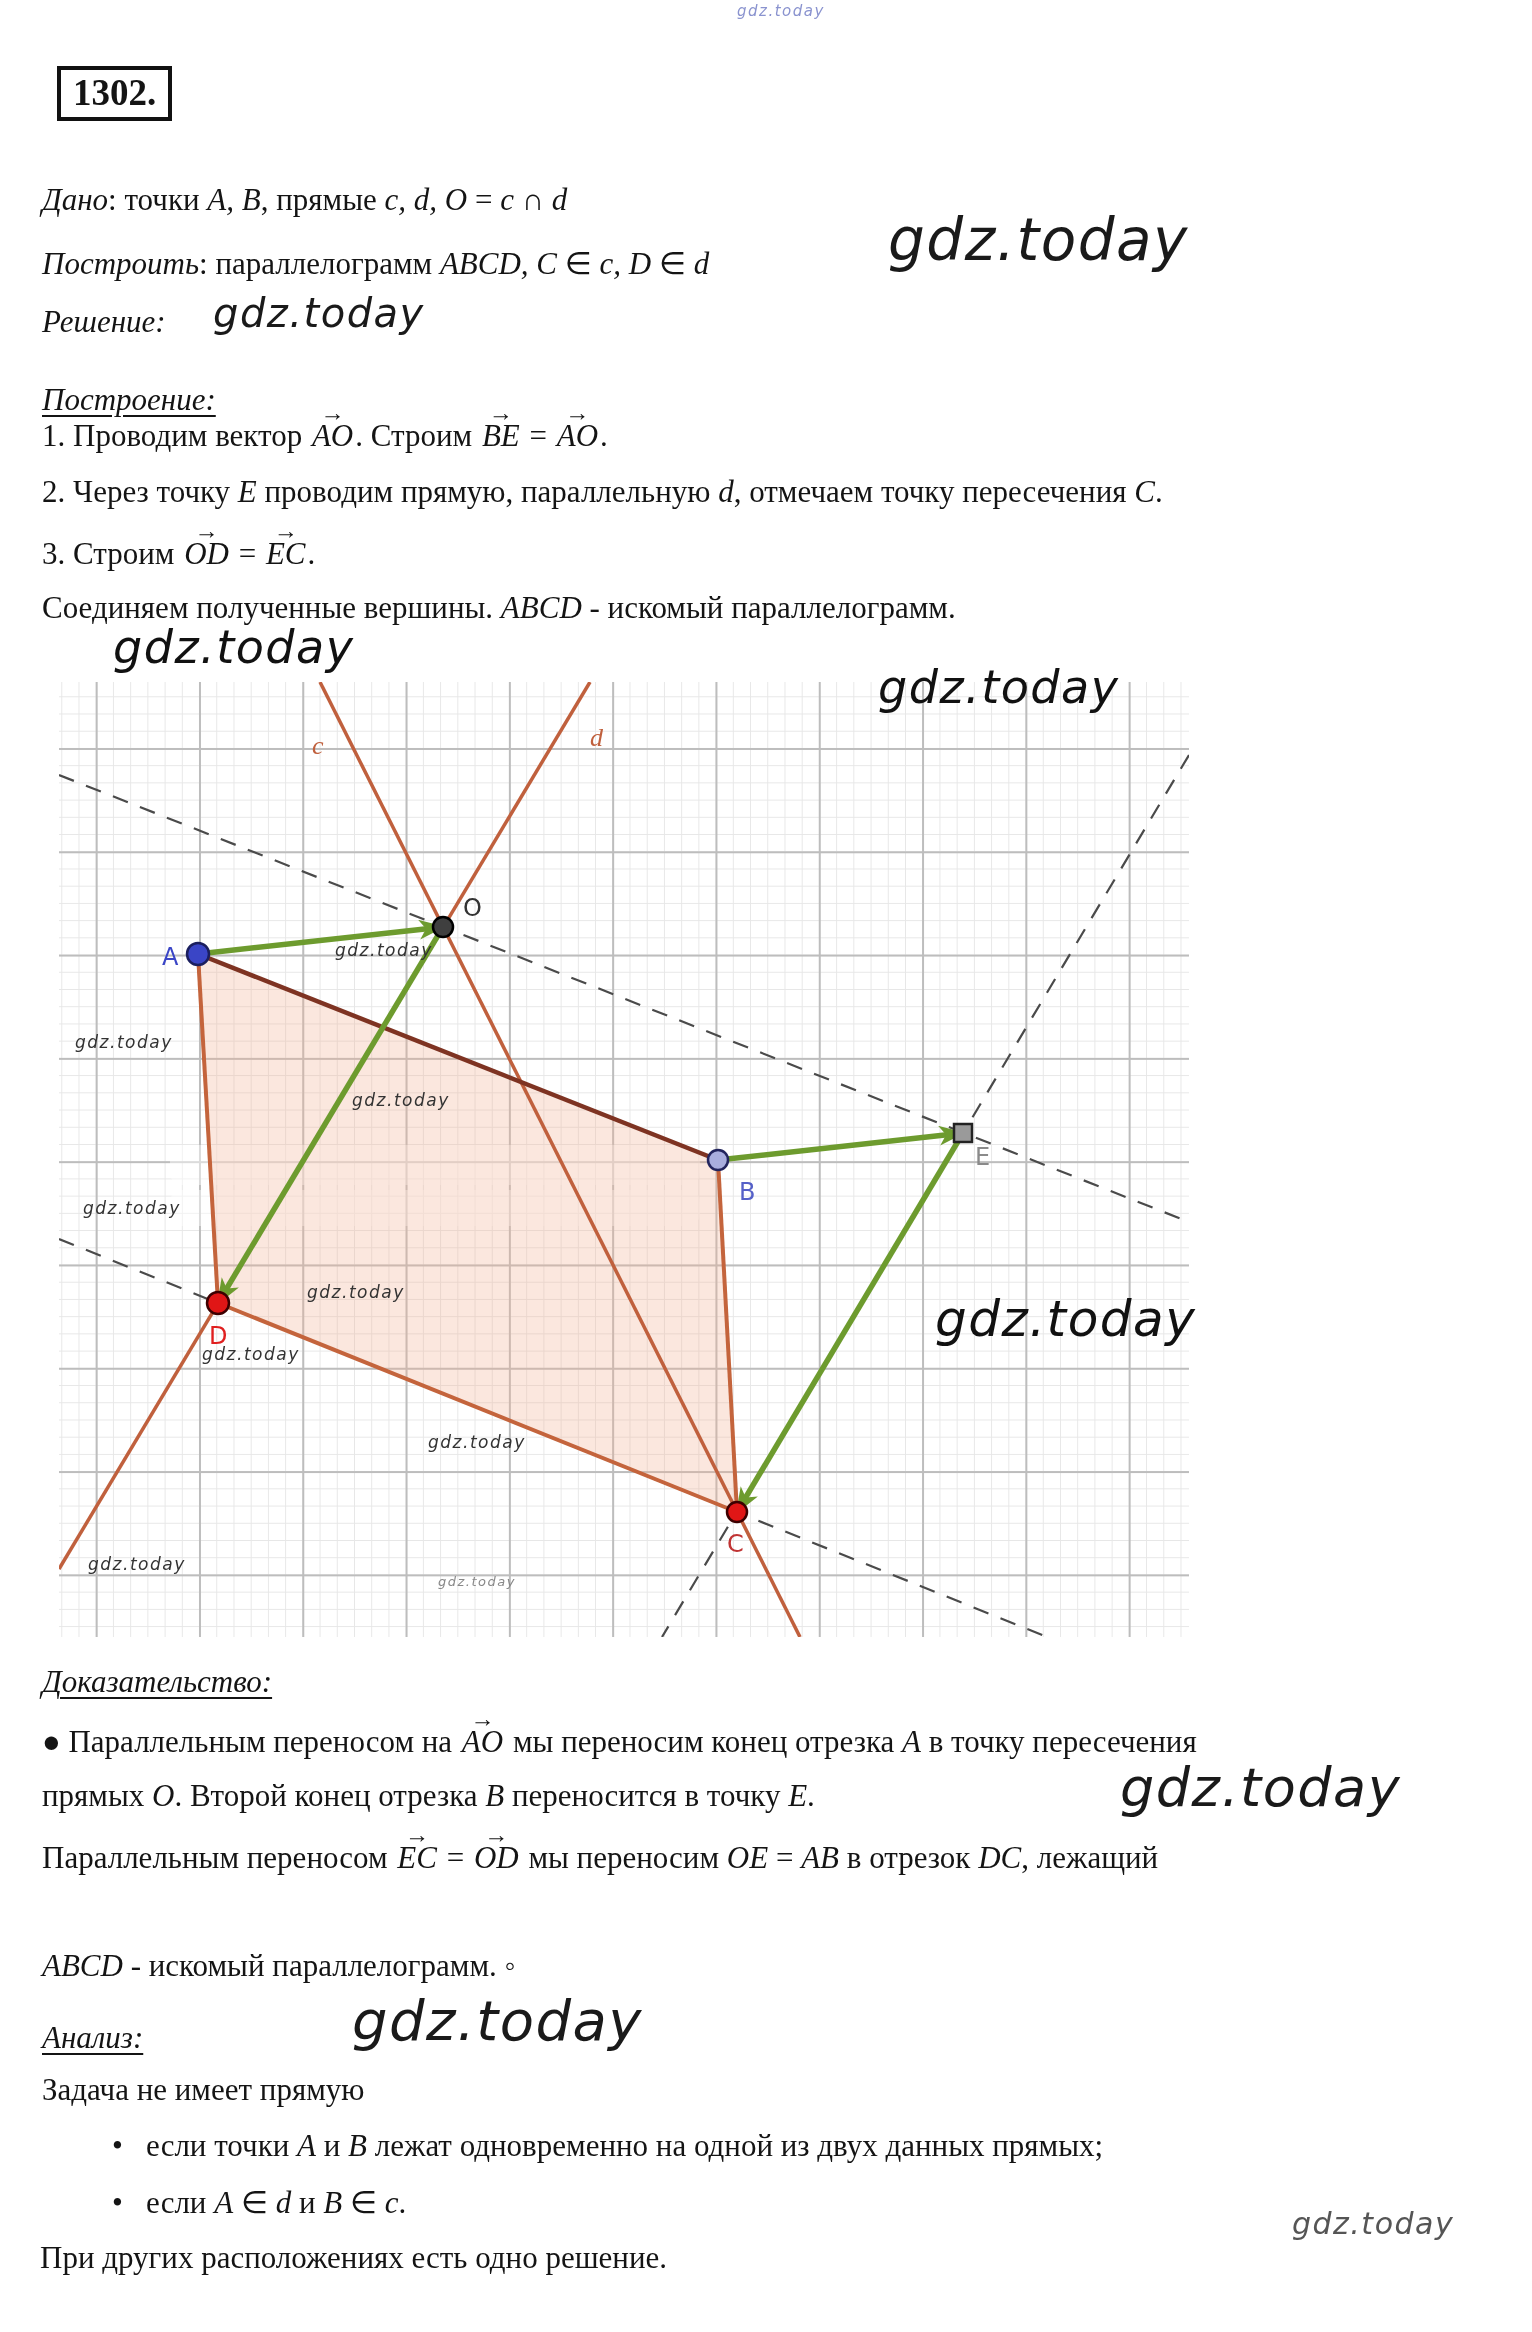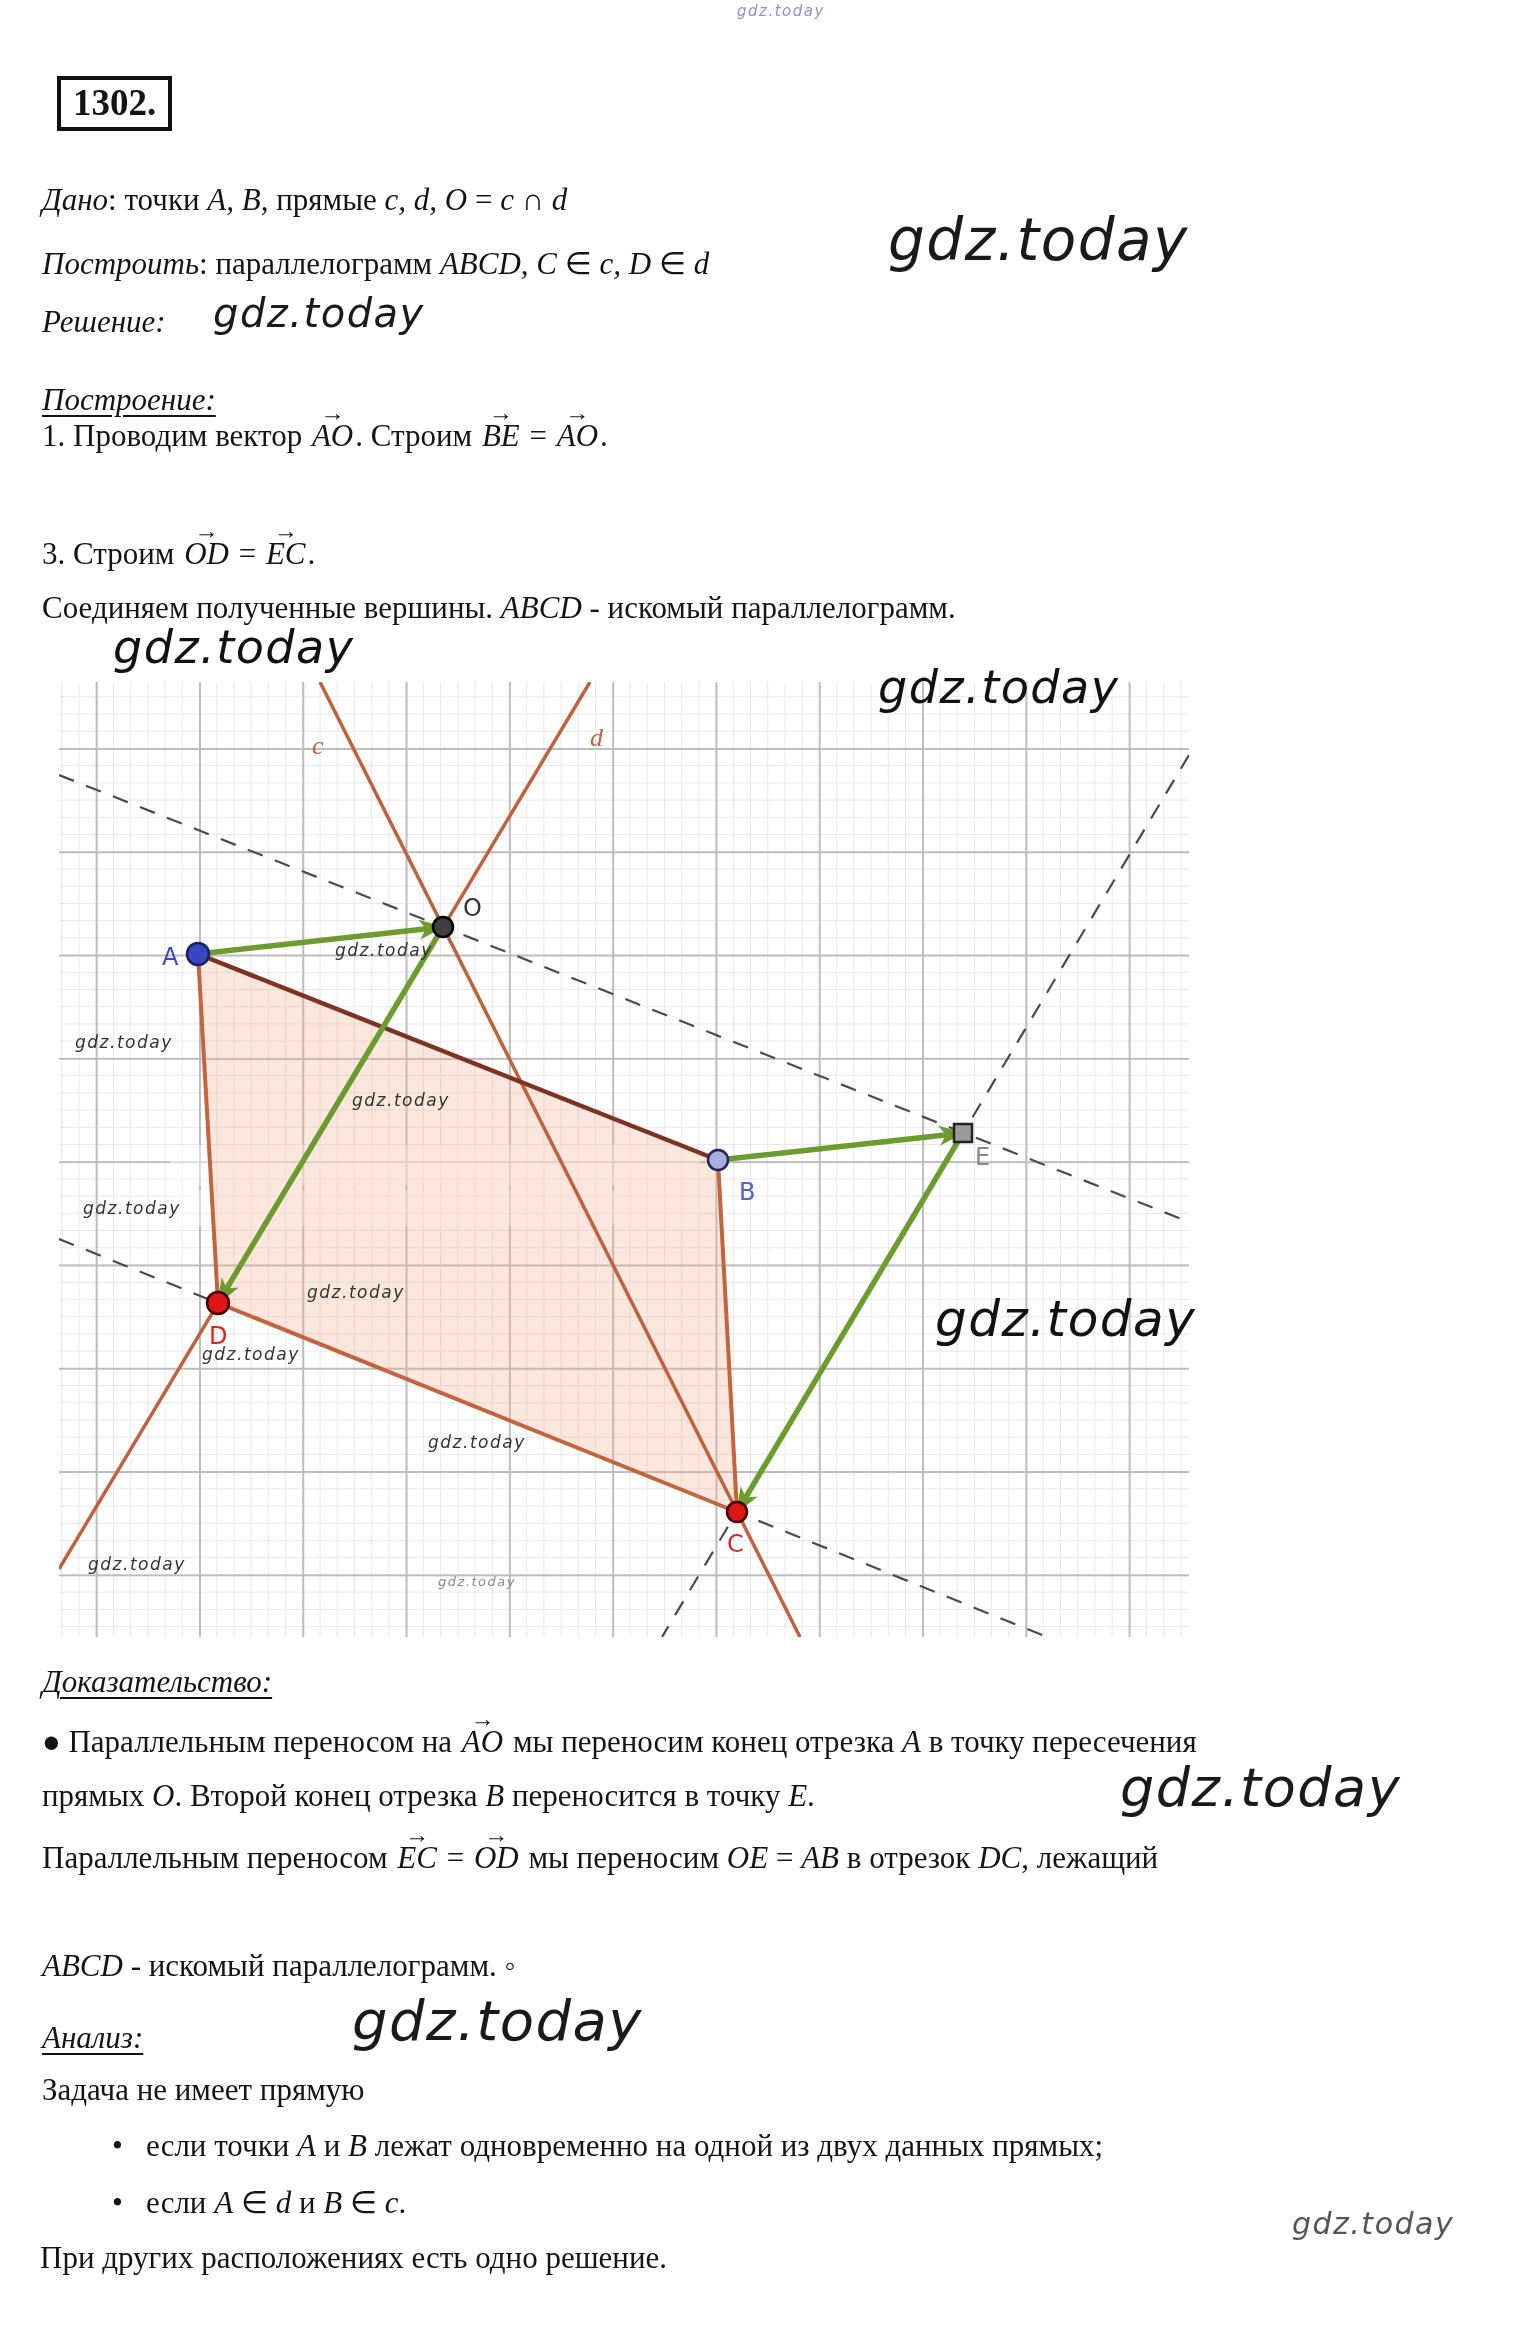--- a/index.html
+++ b/index.html
@@ -4,21 +4,21 @@
 <style>
   html,body{margin:0;padding:0;background:#888;}
   #page{position:relative;width:1532px;height:2332px;background:#ffffff;overflow:hidden;
         font-family:"Liberation Serif", serif;color:#141414;}
   .line{position:absolute;left:42px;font-size:31px;white-space:pre;line-height:1.15;}
   .line .it{font-style:italic;}
   .line .ul{text-decoration:underline;text-underline-offset:5px;text-decoration-thickness:2px;}
   .vec{font-style:italic;position:relative;display:inline-block;padding:0 2px;}
   .vec::after{content:"→";position:absolute;left:0;right:0;top:-0.80em;
               font-style:normal;font-size:0.78em;text-align:center;}
-  #problem-box{position:absolute;left:57px;top:76px;border:4px solid #111;
+  #problem-box{position:absolute;left:57px;top:66px;border:4px solid #111;
                padding:1px 12px 3px 12px;font-size:37px;font-weight:bold;background:#fff;}
   .wm{position:absolute;font-family:"DejaVu Sans", sans-serif;font-weight:300;
       letter-spacing:1.5px;white-space:nowrap;pointer-events:none;font-style:italic;}
   #diagram{position:absolute;background:#fff;}
   #diagram svg{position:absolute;left:0;top:0;}
   .grid-bg{position:absolute;left:0;top:0;right:0;bottom:0;
     background-image:
       linear-gradient(to right,#bdbdbd 1.6px,transparent 1.6px),
       linear-gradient(to bottom,#bdbdbd 1.6px,transparent 1.6px),
       linear-gradient(to right,#e7e7e7 1px,transparent 1px),
@@ -33,20 +33,21 @@
 
   <div id="problem-box">
     <span>1302.</span>
   </div>
 
   <div class="line" style="top:182px"><span class="it">Дано</span><span>: точки </span><span class="it">A, B</span><span>, прямые </span><span class="it">c, d, O</span><span> = </span><span class="it">c</span><span> ∩ </span><span class="it">d</span></div>
   <div class="line" style="top:246px"><span class="it">Построить</span><span>: параллелограмм </span><span class="it">ABCD, C</span><span> ∈ </span><span class="it">c, D</span><span> ∈ </span><span class="it">d</span></div>
   <div class="line" style="top:304px"><span class="it">Решение:</span></div>
   <div class="line" style="top:382px"><span class="it ul">Построение:</span></div>
   <div class="line" style="top:418px"><span>1. Проводим вектор </span><span class="vec">AO</span><span>. Строим </span><span class="vec">BE</span><span> = </span><span class="vec">AO</span><span>.</span></div>
+  <div class="line" style="top:474px"><span>2. Через точку </span><span class="it">E</span><span> проводим прямую, параллельную </span><span class="it">d</span><span>, отмечаем точку пересечения </span><span class="it">C</span><span>.</span></div>
   <div class="line" style="top:536px"><span>3. Строим </span><span class="vec">OD</span><span> = </span><span class="vec">EC</span><span>.</span></div>
   <div class="line" style="top:590px"><span>Соединяем полученные вершины. </span><span class="it">ABCD</span><span> - искомый параллелограмм.</span></div>
 
   <div id="diagram" style="left: 59px; top: 682px; width: 1130px; height: 955px;">
     <div class="grid-bg"></div>
   <svg width="1130" height="955" viewBox="0 0 1130 955">
 <defs>
           <marker id="arw" markerUnits="userSpaceOnUse" markerWidth="28" markerHeight="22" refX="24" refY="10" orient="auto">
 <path d="M0,0 L26,10 L0,20 L7,10 Z" fill="#6d9b2e"></path>
           </marker>

